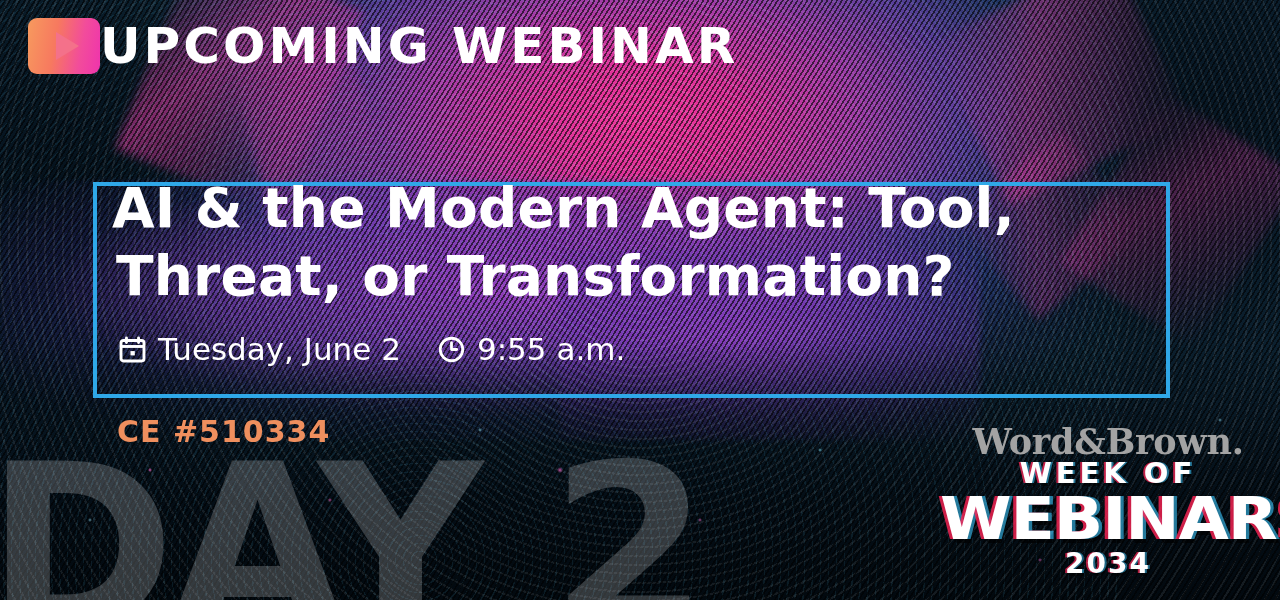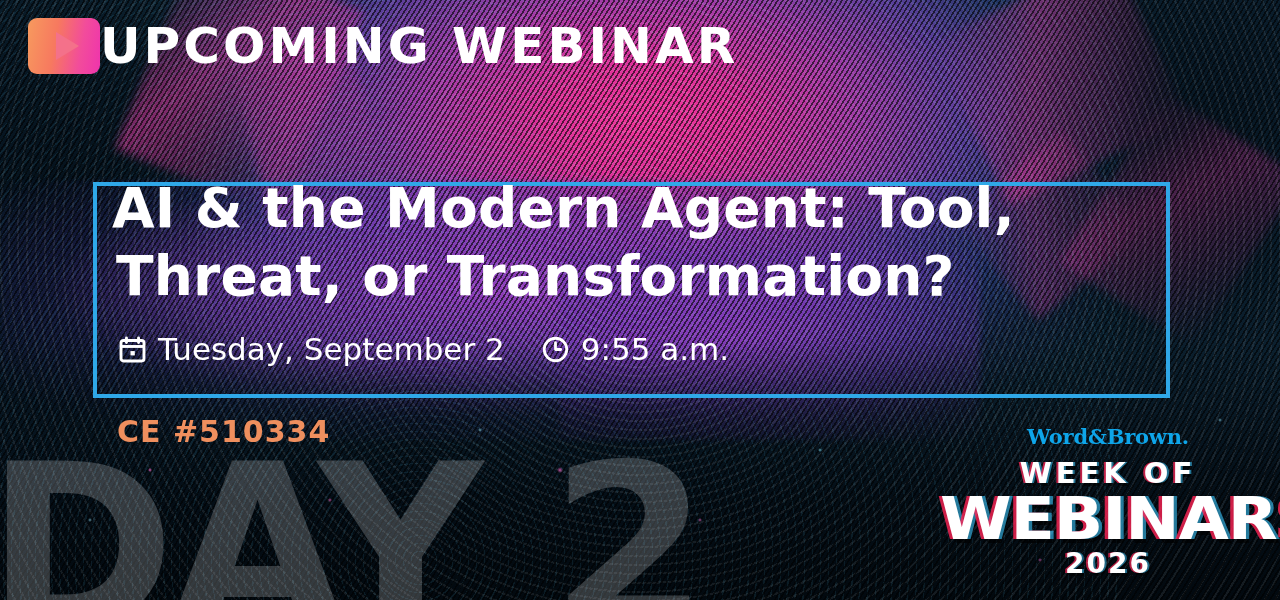--- a/index.html
+++ b/index.html
@@ -272,25 +272,24 @@
   .brand {
     position: absolute;
     right: 22px;
     bottom: 22px;
     width: 300px;
     text-align: center;
   }
   .brand-wb {
     font-family: "DejaVu Serif", serif;
     font-weight: bold;
-    font-size: 21px;
-    line-height: 1;
-    color: #0ea5e9;
+    font-size: 35px;
+    line-height: 1;
+    color: #a3a3a3;
     letter-spacing: -0.2px;
-    margin-bottom: 12px;
   }
   .wow {
     position: relative;
     display: block;
   }
   .wow-top {
     font-family: "DejaVu Sans", sans-serif;
     font-weight: bold;
     font-size: 29px;
     line-height: 1;
@@ -361,35 +360,35 @@
   </div>
 
   <div class="meta">
     <div class="meta-item">
       <svg class="meta-icon" width="29" height="29" viewBox="0 0 24 24" fill="none">
         <rect x="2.5" y="4.5" width="19" height="17" rx="2" stroke="#ffffff" stroke-width="2.4"></rect>
         <path d="M2.5 9.5 H21.5" stroke="#ffffff" stroke-width="2.4"></path>
         <path d="M7 2.5 V6.2 M17 2.5 V6.2" stroke="#ffffff" stroke-width="2.4" stroke-linecap="round"></path>
         <rect x="10.3" y="13.3" width="3.6" height="3.6" fill="#ffffff"></rect>
       </svg>
-      <span>Tuesday, September 2</span>
+      <span>Tuesday, June 2</span>
     </div>
     <div class="meta-item">
       <svg class="meta-icon" width="29" height="29" viewBox="0 0 24 24" fill="none">
         <circle cx="12" cy="12" r="9.3" stroke="#ffffff" stroke-width="2.3"></circle>
         <path d="M12 6.4 V12 H16.3" stroke="#ffffff" stroke-width="2.3" stroke-linecap="round" stroke-linejoin="round"></path>
       </svg>
       <span>9:55 a.m.</span>
     </div>
   </div>
 
   <div class="ce">CE #510334</div>
 
   <div class="brand">
     <div class="brand-wb">Word&amp;Brown.</div>
     <div class="wow">
       <div class="wow-top">WEEK OF</div>
       <div class="wow-main">WEBINARS</div>
-      <div class="wow-year">2026</div>
+      <div class="wow-year">2034</div>
     </div>
   </div>
 
 </div>
 
 </body></html>

